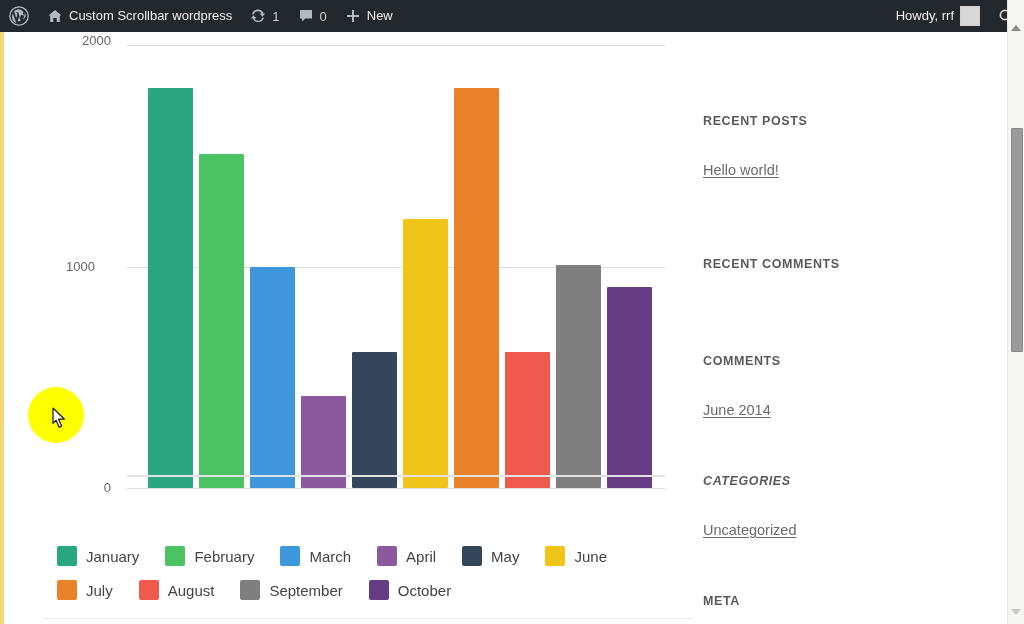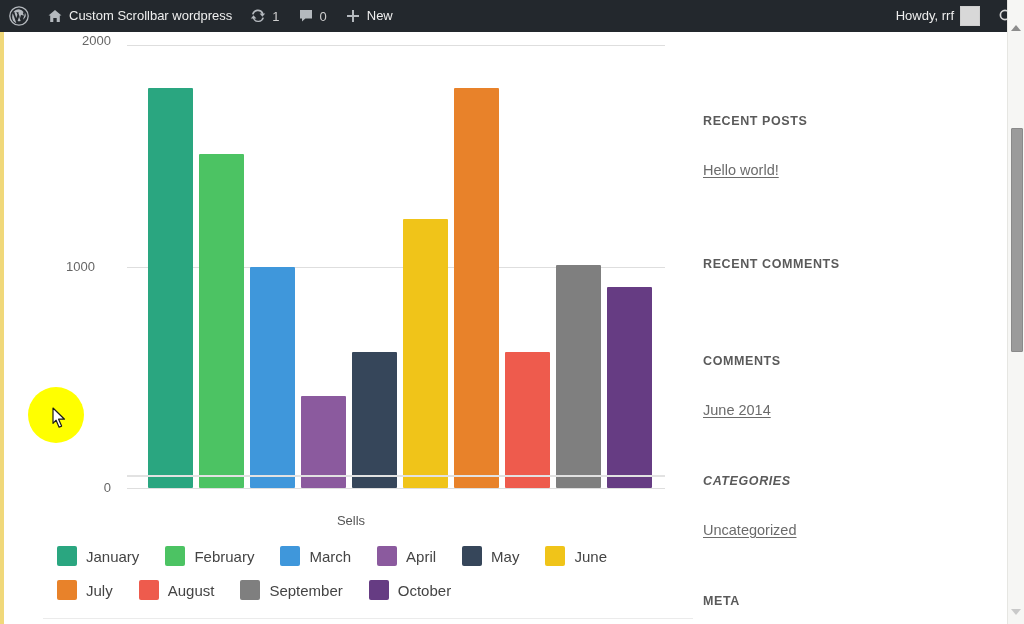--- a/index.html
+++ b/index.html
@@ -247,21 +247,20 @@
               </div>
               <div class="bar-slot">
                 <div class="bar" title="September: 1005" style="height: 222.607px; background: rgb(127, 127, 127);"></div>
               </div>
               <div class="bar-slot">
                 <div class="bar" title="October: 907" style="height: 200.9px; background: rgb(102, 60, 131);"></div>
               </div>
             </div>
         </div>
         <div id="x-axis-line"></div>
-        <div id="x-title">Sells</div>
       </div>
 
       <div id="legend">
           <div class="legend-item">
             <span class="swatch" style="background: rgb(42, 166, 128);"></span>
             <span class="legend-label">January</span>
           </div>
           <div class="legend-item">
             <span class="swatch" style="background: rgb(76, 195, 99);"></span>
             <span class="legend-label">February</span>

